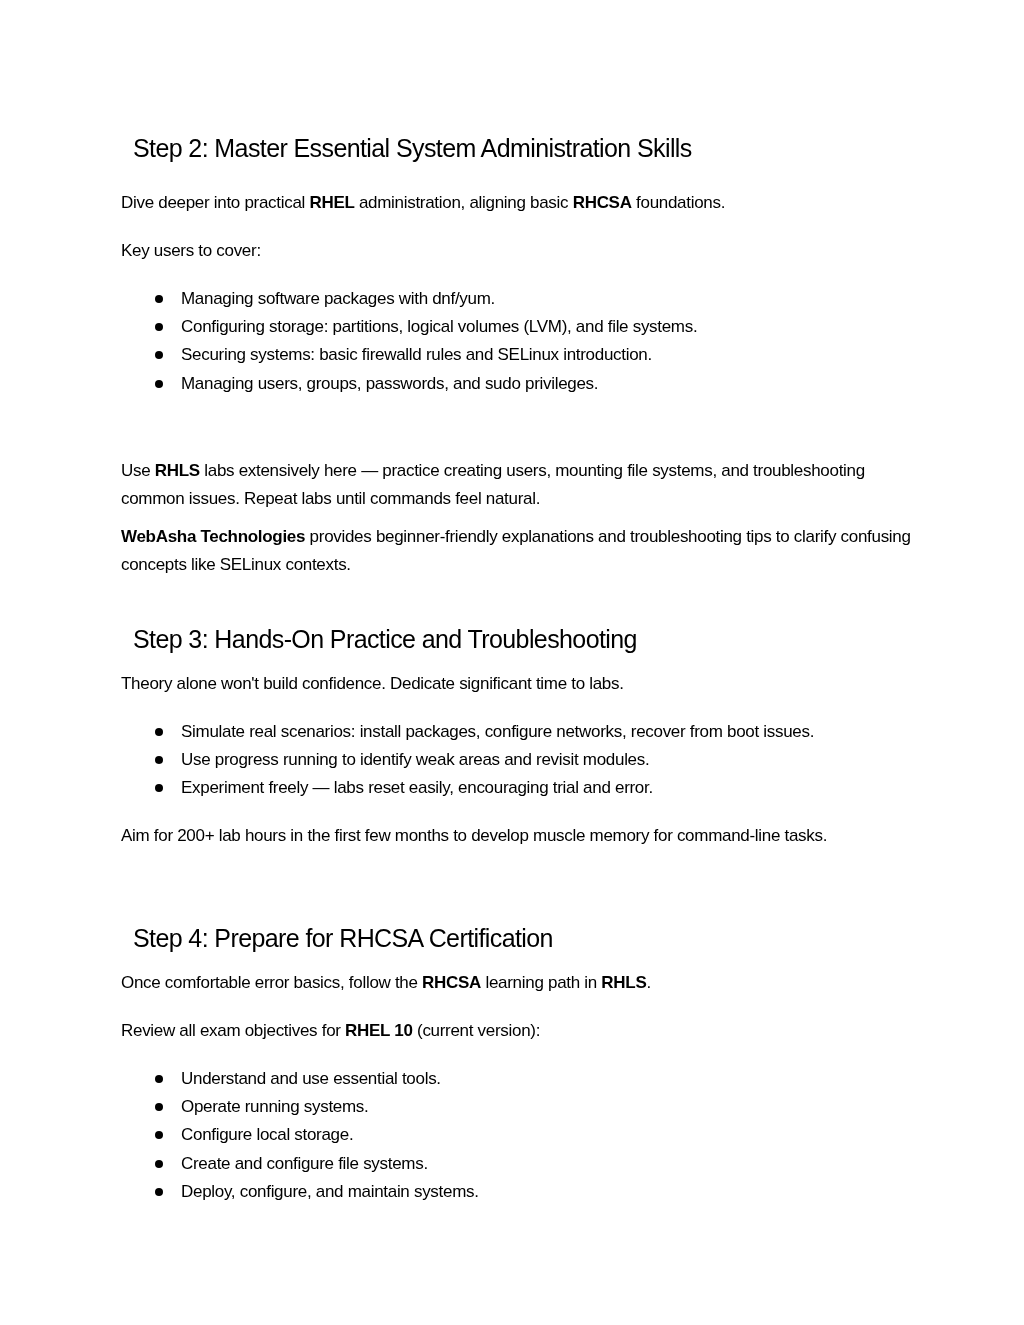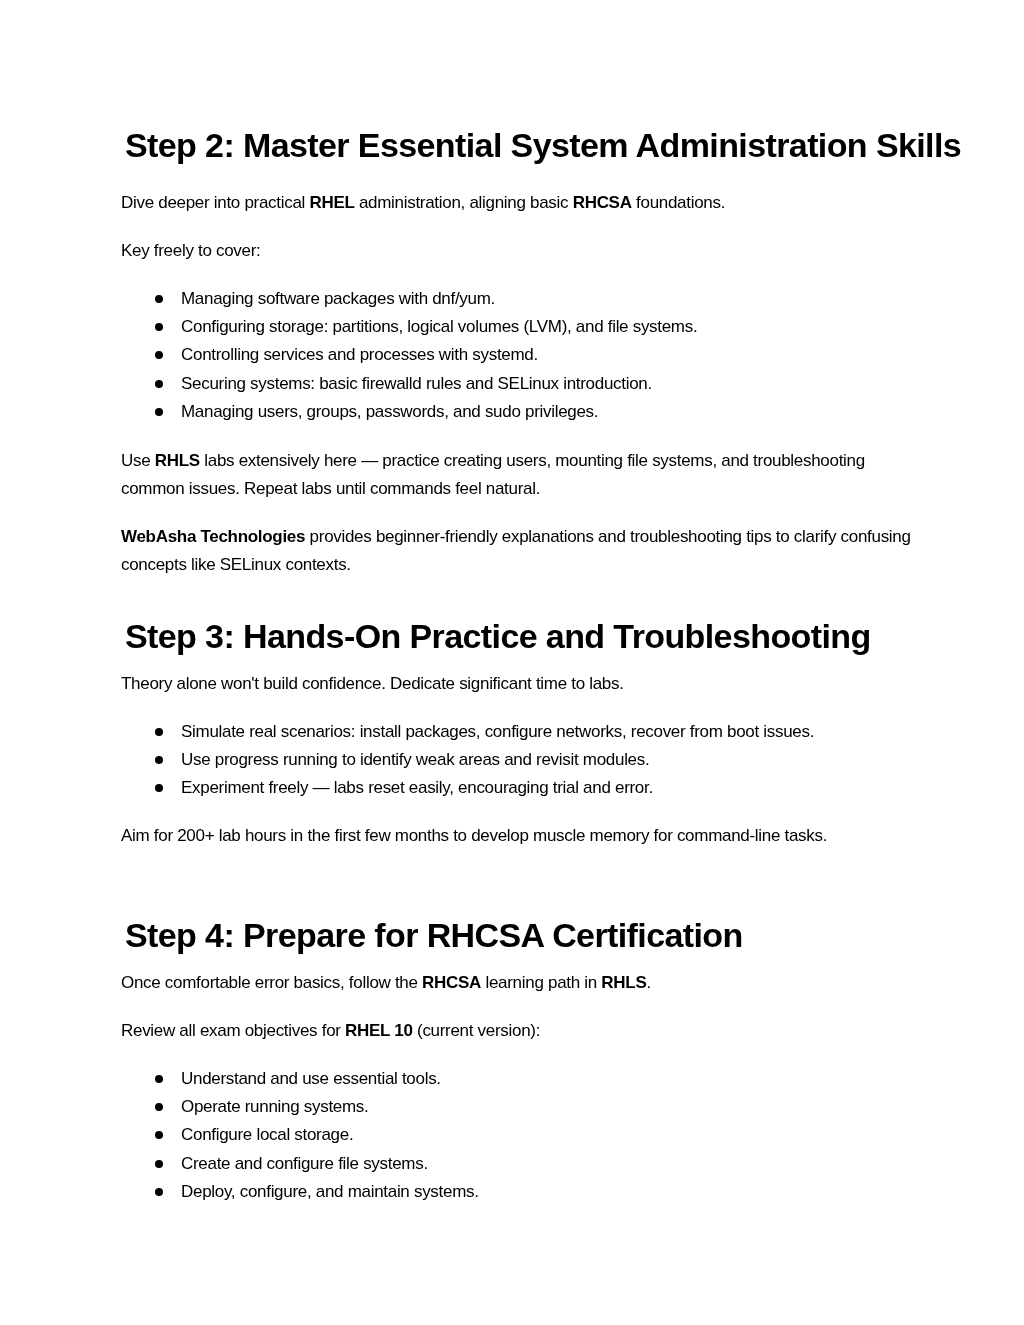--- a/index.html
+++ b/index.html
@@ -1,41 +1,40 @@
 <!DOCTYPE html>
 <html><head>
 <meta charset="utf-8">
 <style>
   html, body { margin: 0; padding: 0; background: #ffffff; }
   body { width: 1024px; height: 1325px; position: relative; overflow: hidden;
          font-family: "Liberation Sans", "DejaVu Sans", sans-serif; color: #000; }
   .page { position: absolute; left: 121px; top: 0; width: 780px; }
-  .h { position: absolute; left: 0; margin: 4px; font-weight: bold; font-size: 34px; letter-spacing: -0.6px; white-space: nowrap; }
+  .h { position: absolute; left: 0; margin: 12px; font-weight: normal; font-size: 25px; letter-spacing: -0.6px; white-space: nowrap; }
   .p { position: absolute; left: 0; margin: 0; font-size: 17px; line-height: 28px; letter-spacing: -0.3px; width: 790px; }
   .p b { font-weight: bold; }
   ul.bl { position: absolute; left: 0; margin: 0; padding: 0; list-style: none; }
   ul.bl li { position: relative; padding-left: 60px; font-size: 17px; line-height: 28.2px; letter-spacing: -0.3px; white-space: nowrap; }
   ul.bl li .dot { position: absolute; left: 34px; top: 10px; width: 8px; height: 8px; border-radius: 50%; background: #000; }
 </style>
 </head>
 <body>
 
 <div class="page">
 
   <h2 class="h" style="top:122px;">Step 2: Master Essential System Administration Skills</h2>
   <p class="p" style="top:189px;"><span>Dive deeper into practical </span><b>RHEL</b><span> administration, aligning basic </span><b>RHCSA</b><span> foundations.</span></p>
-  <p class="p" style="top:237px;">Key freely to cover:</p>
+  <p class="p" style="top:237px;">Key users to cover:</p>
   <ul class="bl" style="top:285px;">
     <li><span class="dot"></span><span>Managing software packages with dnf/yum.</span></li>
     <li><span class="dot"></span><span>Configuring storage: partitions, logical volumes (LVM), and file systems.</span></li>
-    <li><span class="dot"></span><span>Controlling services and processes with systemd.</span></li>
     <li><span class="dot"></span><span>Securing systems: basic firewalld rules and SELinux introduction.</span></li>
     <li><span class="dot"></span><span>Managing users, groups, passwords, and sudo privileges.</span></li>
   </ul>
-  <p class="p" style="top:447px;"><span>Use </span><b>RHLS</b><span> labs extensively here — practice creating users, mounting file systems, and troubleshooting common issues. Repeat labs until commands feel natural.</span></p>
+  <p class="p" style="top:457px;"><span>Use </span><b>RHLS</b><span> labs extensively here — practice creating users, mounting file systems, and troubleshooting common issues. Repeat labs until commands feel natural.</span></p>
   <p class="p" style="top:523px;"><b>WebAsha Technologies</b><span> provides beginner-friendly explanations and troubleshooting tips to clarify confusing concepts like SELinux contexts.</span></p>
 
   <h2 class="h" style="top:613px;">Step 3: Hands-On Practice and Troubleshooting</h2>
   <p class="p" style="top:670px;">Theory alone won't build confidence. Dedicate significant time to labs.</p>
   <ul class="bl" style="top:718px;">
     <li><span class="dot"></span><span>Simulate real scenarios: install packages, configure networks, recover from boot issues.</span></li>
     <li><span class="dot"></span><span>Use progress running to identify weak areas and revisit modules.</span></li>
     <li><span class="dot"></span><span>Experiment freely — labs reset easily, encouraging trial and error.</span></li>
   </ul>
   <p class="p" style="top:822px;">Aim for 200+ lab hours in the first few months to develop muscle memory for command-line tasks.</p>

